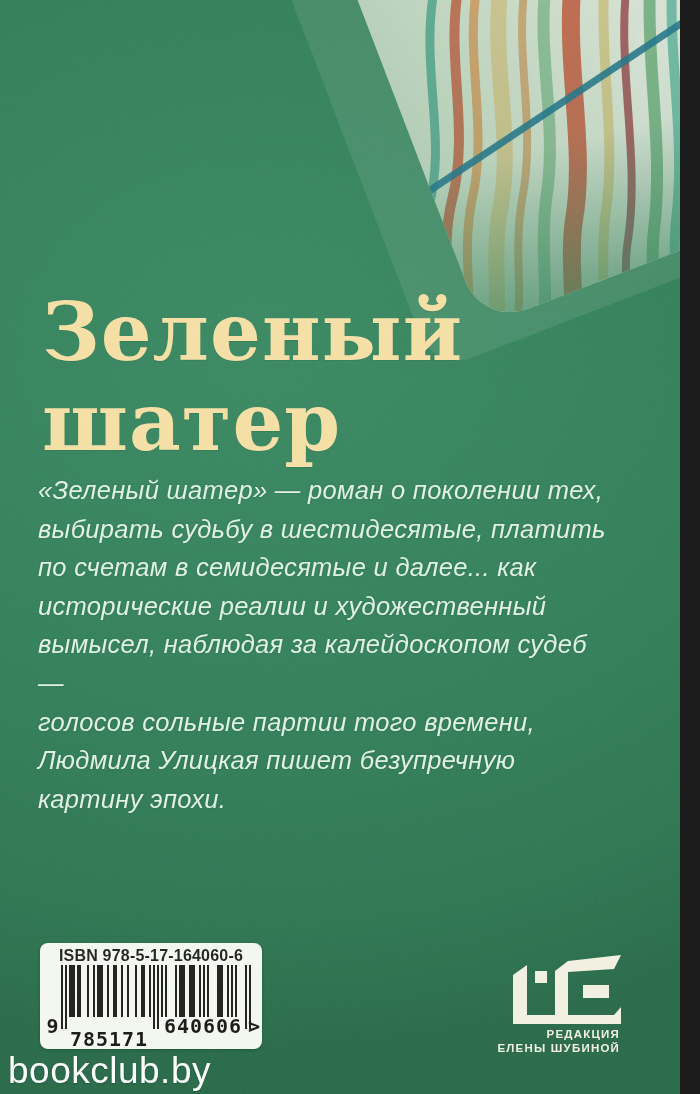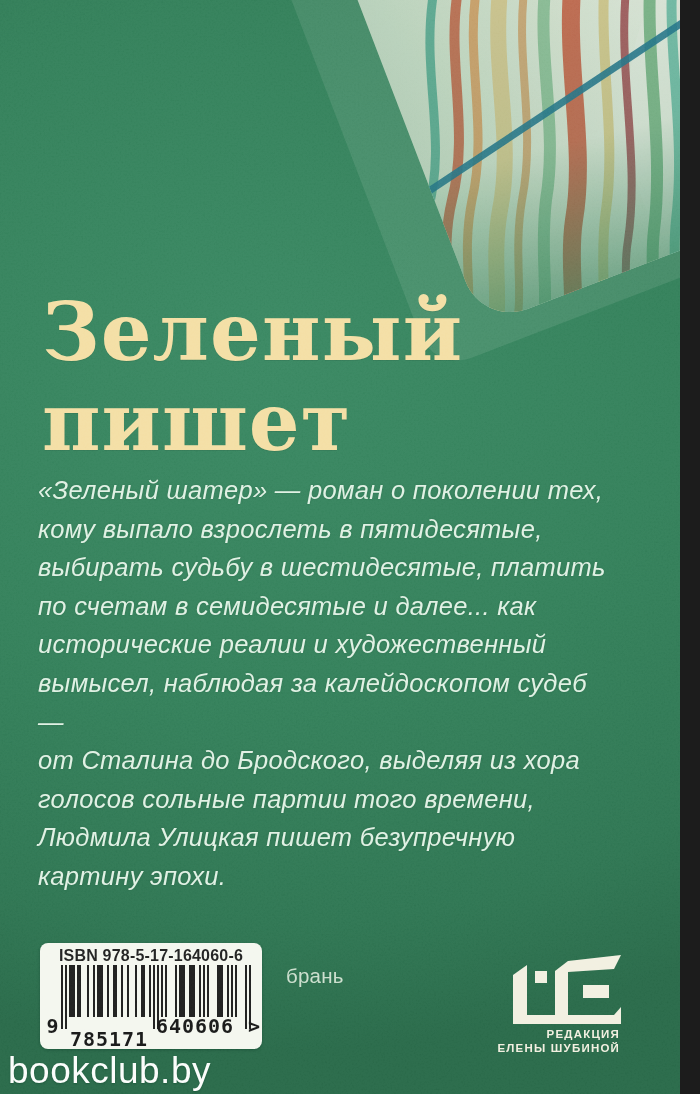--- a/index.html
+++ b/index.html
@@ -43,21 +43,21 @@
     text-align:center;font-size:16px;font-weight:700;letter-spacing:.2px;color:#1d1d1d;
   }
   .barcode-svg{position:absolute;left:9px;top:22px;}
   .bc-digit{
     position:absolute;top:71px;height:24px;
     font-family:"DejaVu Sans Mono", monospace;font-size:20px;font-weight:600;
     color:#161616;letter-spacing:1px;text-align:center;
   }
   .bc-d1{left:4px;width:18px;}
   .bc-g1{left:27px;width:84px;margin-top:13px;}
-  .bc-g2{left:113px;width:84px;text-align:center;}
+  .bc-g2{left:121px;width:84px;text-align:center;}
   .bc-end{right:1px;width:16px;text-align:right;}
 
   
   .warning{
     left:286px;top:962px;
     font-size:20.5px;line-height:27px;letter-spacing:.2px;
     color:#c9ddcb;
   }
 
   
@@ -124,31 +124,29 @@
 
       <path d="M712,3 L408,205" stroke="#1e6e8c" stroke-width="7" stroke-linecap="round" opacity="0.9" fill="none"></path>
 
       <rect x="280" y="-10" width="430" height="420" fill="url(#fadeGrad)"></rect>
       <rect x="280" y="-10" width="430" height="420" fill="#2f7b55" opacity="0.08"></rect>
     </g>
   </svg>
 
   <div class="abs title">
     <div>Зеленый</div>
-    <div>пишет</div>
+    <div>шатер</div>
   </div>
 
   <div class="abs annotation">
     <div>«Зеленый шатер» — роман о поколении тех,</div>
-    <div>кому выпало взрослеть в пятидесятые,</div>
     <div>выбирать судьбу в шестидесятые, платить</div>
     <div>по счетам в семидесятые и далее... как</div>
     <div>исторические реалии и художественный</div>
     <div>вымысел, наблюдая за калейдоскопом судеб —</div>
-    <div>от Сталина до Бродского, выделяя из хора</div>
     <div>голосов сольные партии того времени,</div>
     <div>Людмила Улицкая пишет безупречную</div>
     <div>картину эпохи.</div>
   </div>
 
   <div class="abs isbn-box">
     <div class="isbn-label">ISBN 978-5-17-164060-6</div>
     <svg class="barcode-svg" width="204" height="64" viewBox="0 0 204 64">
         <rect x="12" y="0" width="2" height="64" fill="#1c1c1c"></rect>
         <rect x="16" y="0" width="2" height="64" fill="#1c1c1c"></rect>
@@ -194,21 +192,20 @@
         <rect x="196" y="0" width="2" height="64" fill="#1c1c1c"></rect>
         <rect x="200" y="0" width="2" height="64" fill="#1c1c1c"></rect>
       </svg>
     <div class="bc-digit bc-d1">9</div>
     <div class="bc-digit bc-g1">785171</div>
     <div class="bc-digit bc-g2">640606</div>
     <div class="bc-digit bc-end">&gt;</div>
   </div>
 
   <div class="abs warning">
-    <div>брань</div>
   </div>
 
   <svg class="abs pub-logo" width="110" height="72" viewBox="0 0 110 72">
     <g fill="#f1efdf">
       <polygon points="2,22 16,12 16,62 2,62"></polygon>
       <polygon points="2,62 103,62 110,54 110,71 2,71"></polygon>
       <rect x="24" y="18" width="12" height="12"></rect>
       <polygon points="44,18 57,8 57,62 44,62"></polygon>
       <polygon points="57,8 110,2 103,16 57,19"></polygon>
       <rect x="72" y="32" width="26" height="13"></rect>

